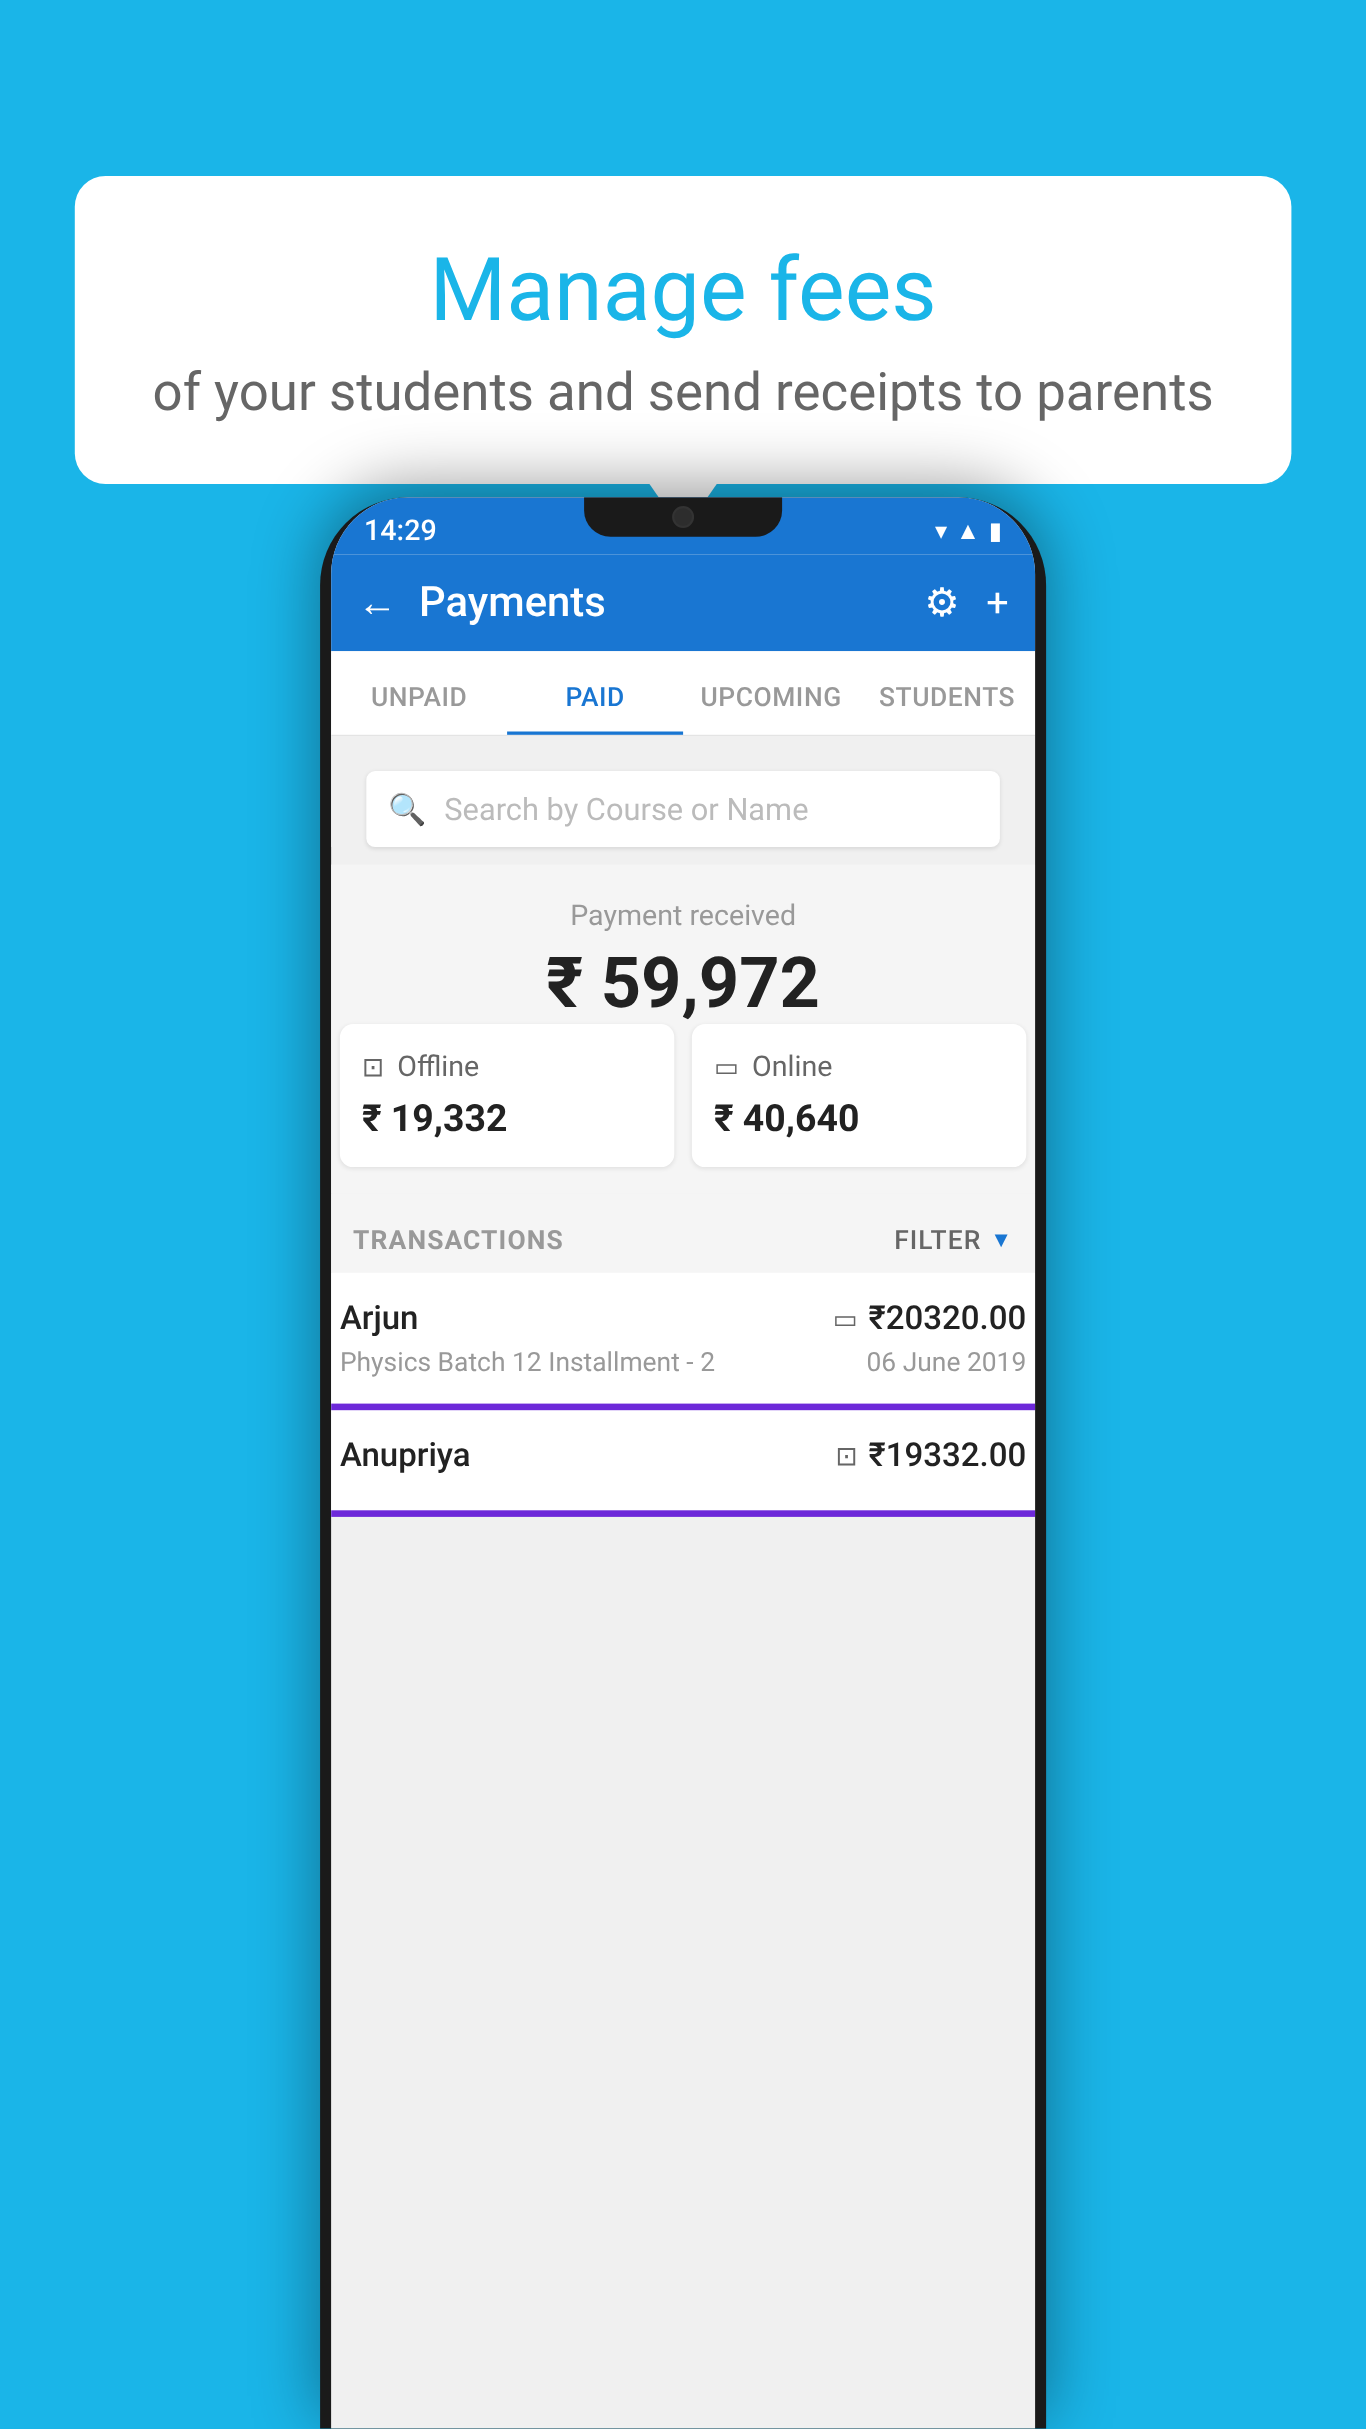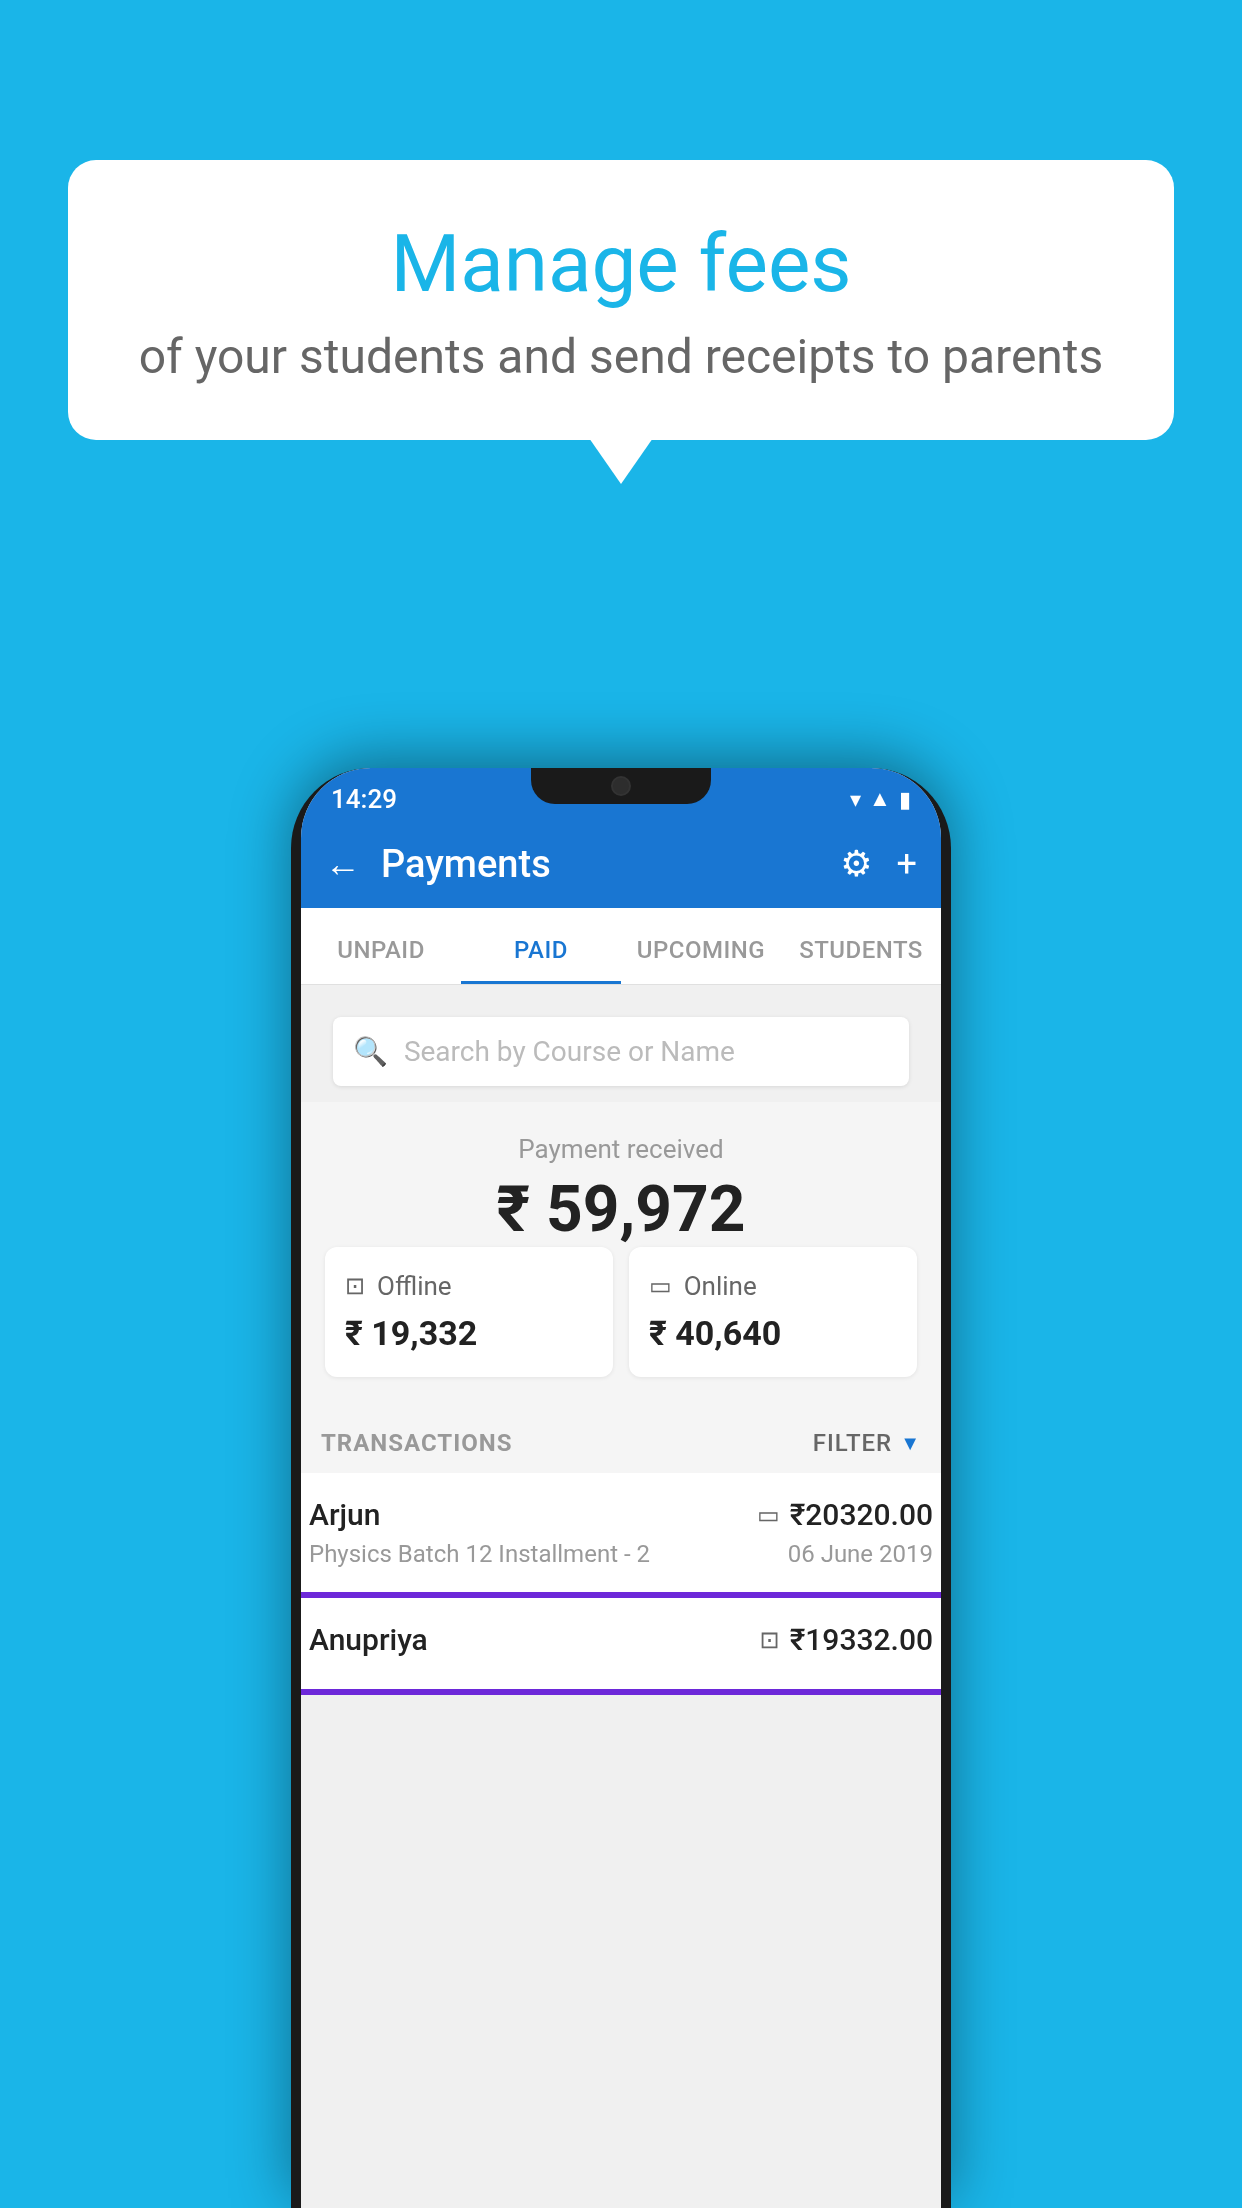--- a/index.html
+++ b/index.html
@@ -60,21 +60,21 @@
       font-weight: 400;
     }
 
     
     .phone-frame {
       position: absolute;
       bottom: 0;
       left: 50%;
       transform: translateX(-50%);
       width: 660px;
-      height: 1440px;
+      height: 1756px;
       background: #1a1a1a;
       border-radius: 80px 80px 0 0;
       padding: 0;
       overflow: hidden;
       box-shadow: 0 -10px 60px rgba(0,0,0,0.4);
     }
 
     
     .phone-notch {
       position: absolute;
@@ -228,21 +228,21 @@
 
     .search-placeholder {
       color: #bbb;
       font-size: 28px;
     }
 
     
     .payment-summary {
       background: #f5f5f5;
       text-align: center;
-      padding: 32px 20px 24px;
+      padding: 32px 4px 24px;
     }
 
     .payment-received-label {
       color: #999;
       font-size: 26px;
       margin-bottom: 8px;
     }
 
     .payment-amount {
       color: #222;

